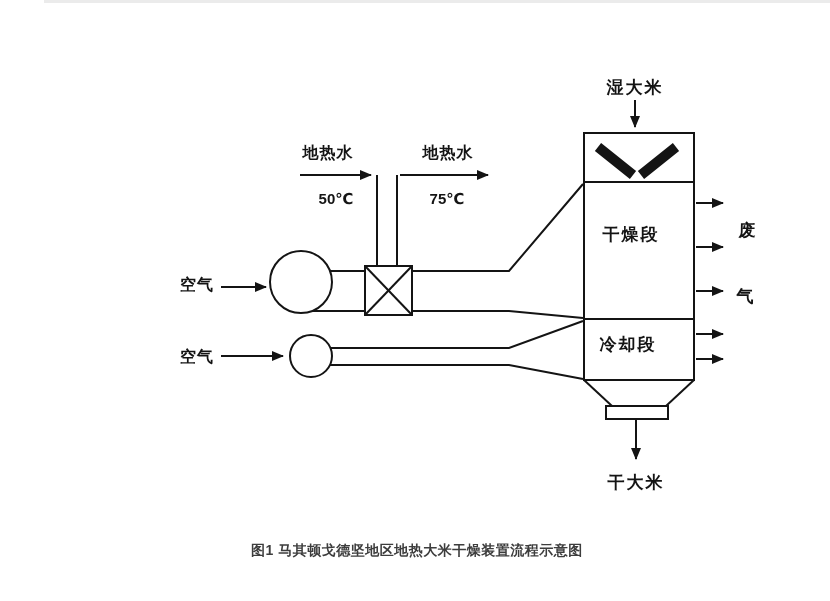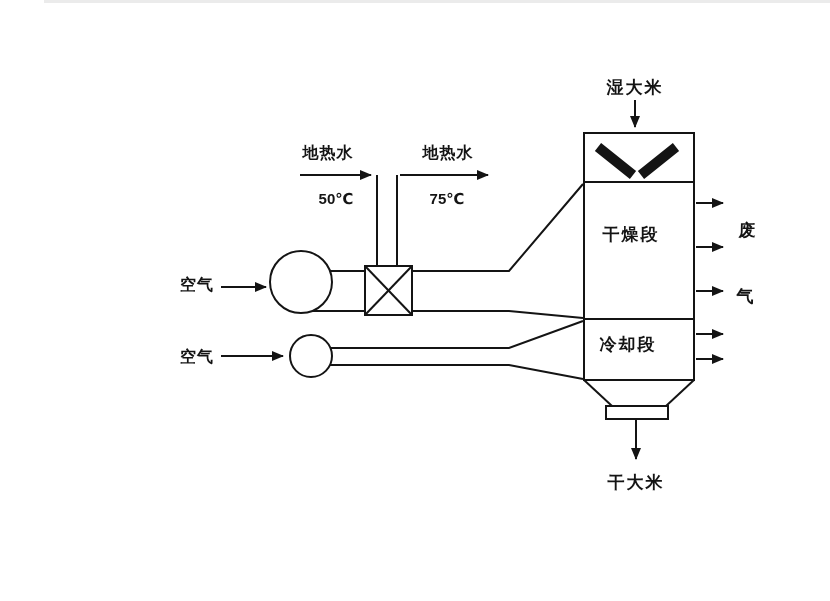--- a/index.html
+++ b/index.html
@@ -82,14 +82,15 @@
     <text class="t15" text-anchor="middle" x="403" y="201">75℃</text>
     <text class="t16" text-anchor="middle" x="153" y="287">空气</text>
     <text class="t16" text-anchor="middle" x="153" y="359">空气</text>
     <text class="t17" text-anchor="middle" x="587" y="237">干燥段</text>
     <text class="t17" text-anchor="middle" x="584" y="347">冷却段</text>
     <text class="t17" text-anchor="middle" x="704" y="233">废</text>
     <text class="t17" text-anchor="middle" x="702" y="299">气</text>
     <text class="t17" text-anchor="middle" x="592" y="485">干大米</text>
   </svg>
 
+  <div class="figure-caption">图1 马其顿戈德坚地区地热大米干燥装置流程示意图</div>
 
 </div>
 
 </body></html>

